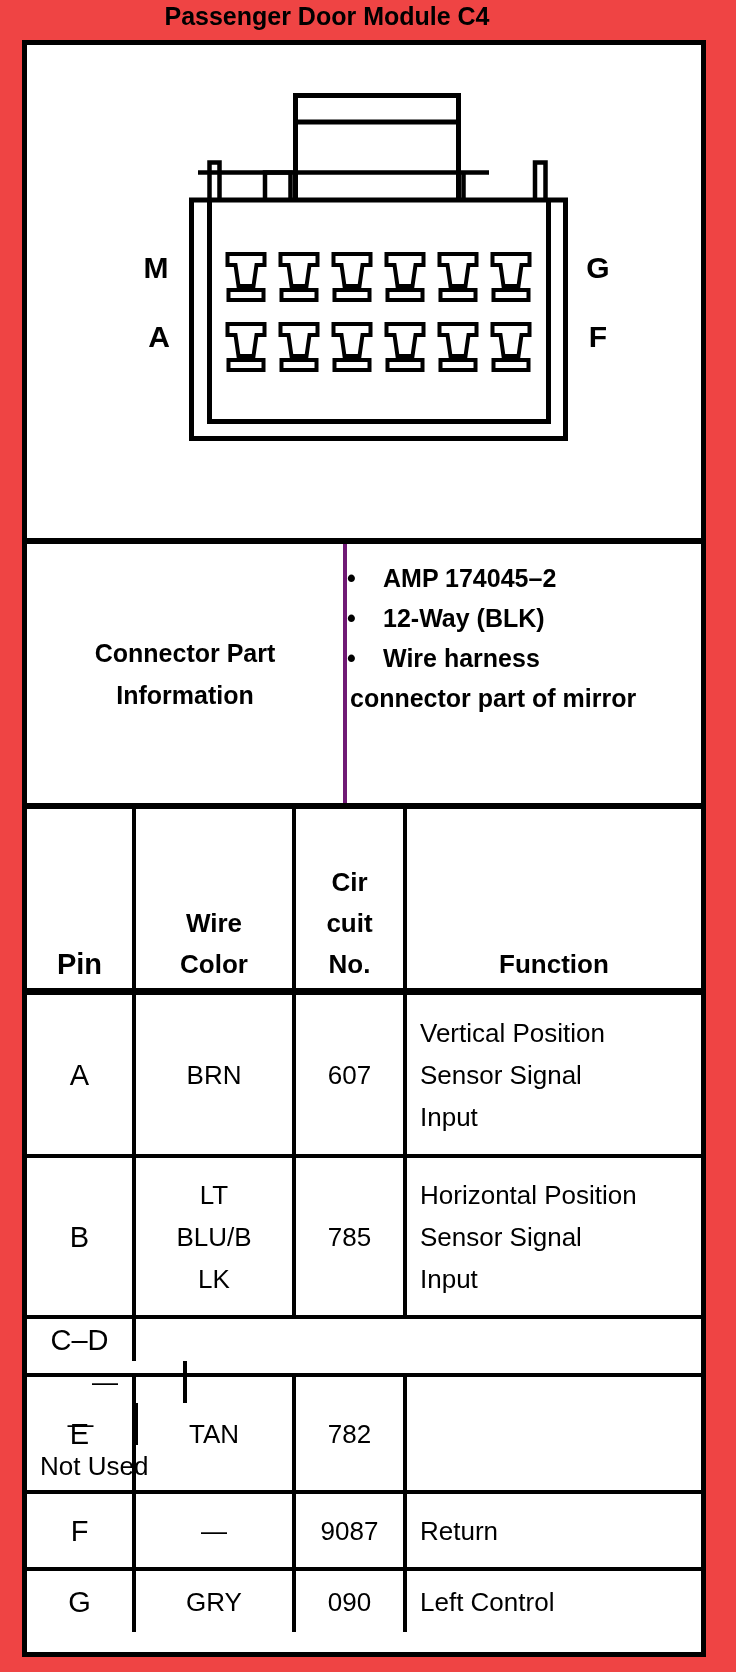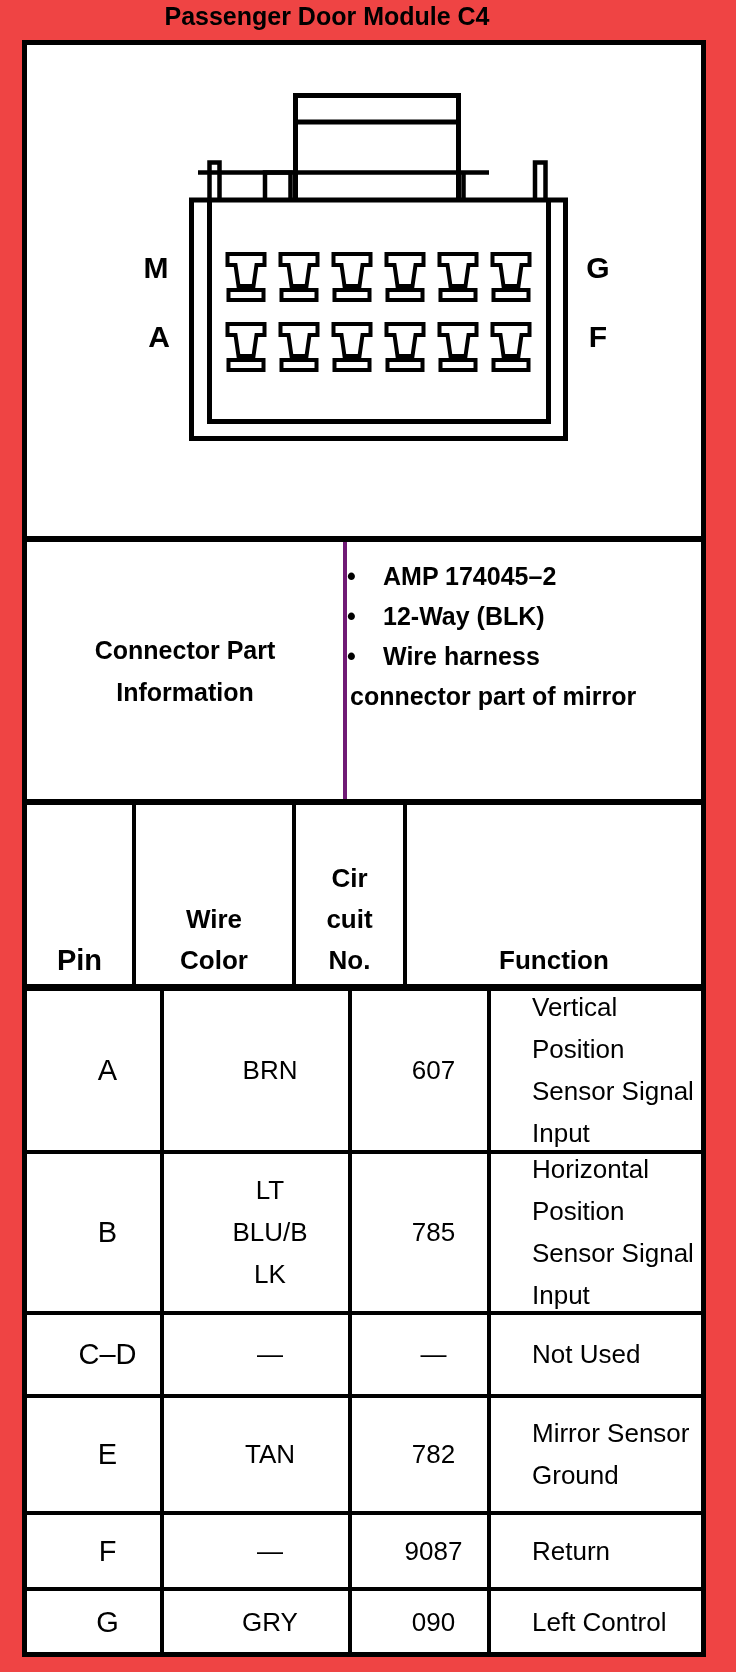--- a/index.html
+++ b/index.html
@@ -36,21 +36,21 @@
   }
   .hc {
     box-sizing:border-box; border-right:4px solid #000;
     display:flex; align-items:flex-end; justify-content:center;
     text-align:center; padding-bottom:3px; line-height:41px; white-space:pre-line;
   }
   .row { display:flex; border-bottom:4px solid #000; box-sizing:border-box; font-size:26px; }
   .cell {
     box-sizing:border-box; border-right:4px solid #000;
     display:flex; align-items:center; justify-content:center;
-    text-align:center; line-height:42px; white-space:pre-line;margin-left:28px;
+    text-align:center; line-height:42px; white-space:pre-line;
   }
   .c1 { width:109px; font-size:29px; }
   .c2 { width:160px; }
   .c3 { width:111px; }
   .c4 { flex:1; border-right:none; justify-content:flex-start; text-align:left; padding-left:13px; }
   .row:last-child { border-bottom:none; }
 </style>
 </head>
 <body>
 
@@ -150,31 +150,29 @@
 Input</div>
         </div><div class="row" style="height: 161px;">
           <div class="cell c1">B</div>
           <div class="cell c2">LT
 BLU/B
 LK</div>
           <div class="cell c3">785</div>
           <div class="cell c4">Horizontal Position
 Sensor Signal
 Input</div>
-        </div><div class="row" style="height: 84px;">
+        </div><div class="row" style="height: 58px; flex-direction: column;">
           <div class="cell c1">C–D</div>
           <div class="cell c2">—</div>
           <div class="cell c3">—</div>
           <div class="cell c4">Not Used</div>
         </div><div class="row" style="height: 117px;">
           <div class="cell c1">E</div>
           <div class="cell c2">TAN</div>
           <div class="cell c3">782</div>
-          <div class="cell c4">Mirror Sensor
-Ground</div>
         </div><div class="row" style="height: 77px;">
           <div class="cell c1">F</div>
           <div class="cell c2">—</div>
           <div class="cell c3">9087</div>
           <div class="cell c4">Return</div>
         </div><div class="row" style="height: 61px;">
           <div class="cell c1">G</div>
           <div class="cell c2">GRY</div>
           <div class="cell c3">090</div>
           <div class="cell c4">Left Control</div>

